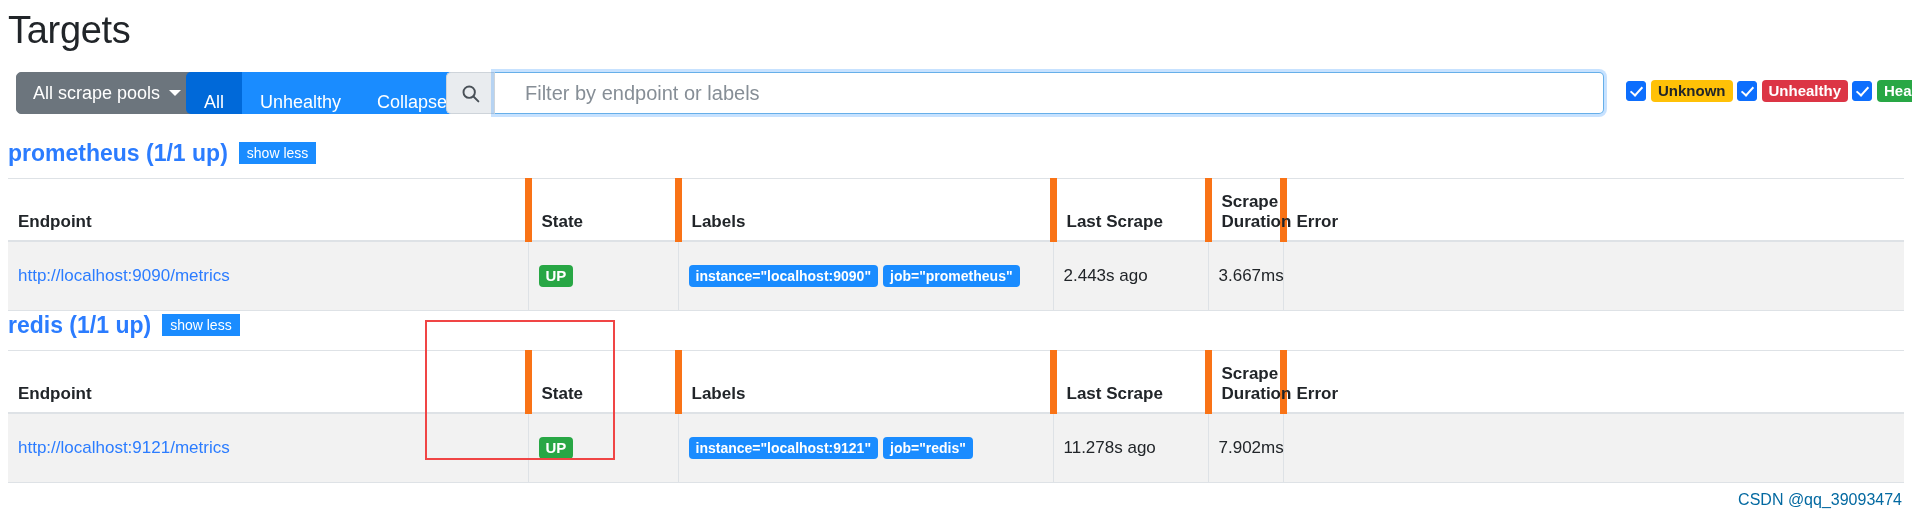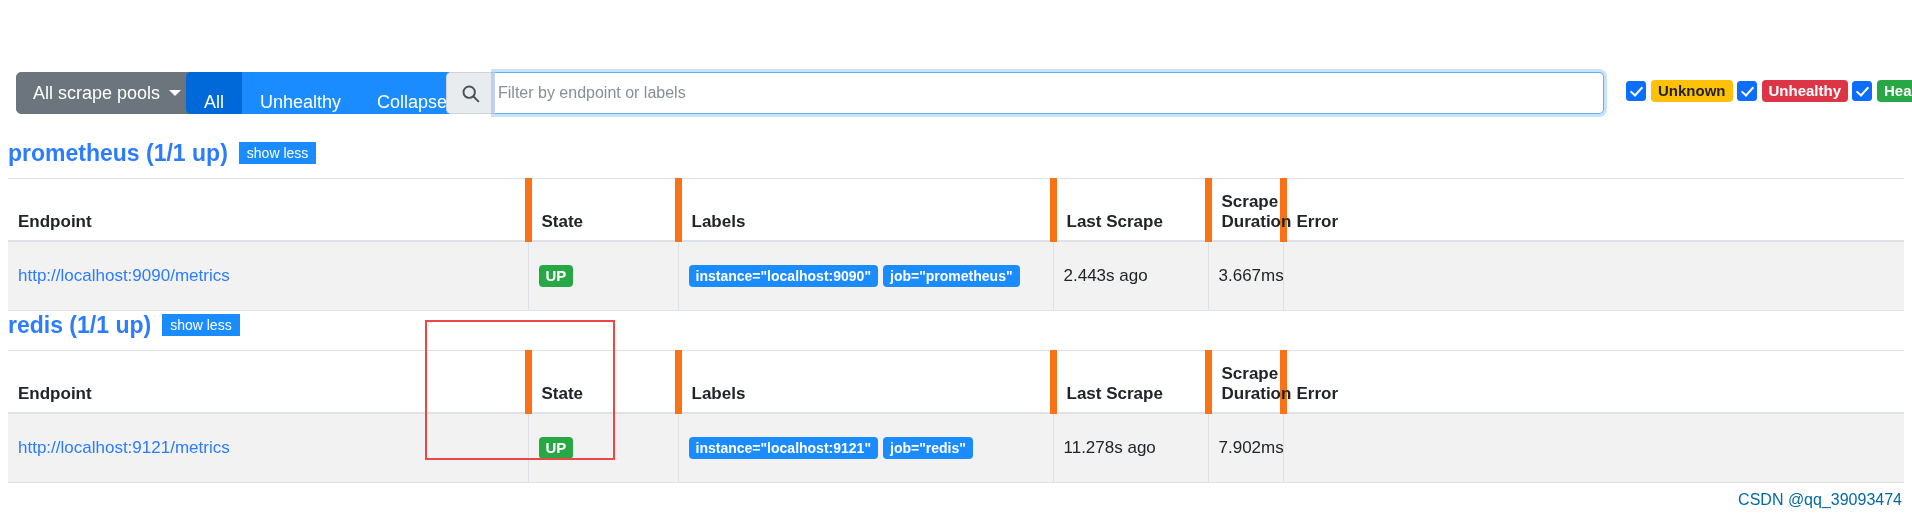--- a/index.html
+++ b/index.html
@@ -59,21 +59,21 @@
   .search-icon-box {
     width: 48px; height: 42px;
     background: #e9ecef; border: 1px solid #ced4da; border-right: none;
     border-radius: 5px 0 0 5px;
     display: flex; align-items: center; justify-content: center;
   }
   .search-input {
     flex: 1; height: 42px;
     border: 1px solid #66afe9; border-left: 1px solid #ced4da;
     border-radius: 0 5px 5px 0;
-    padding: 0 3px; font-size: 16px; color: #14532d;
+    padding: 0 30px; font-size: 20px; color: #14532d;
     outline: none;
     box-shadow: 0 0 0 3px rgba(0,123,255,0.22);
     font-family: "Liberation Sans", sans-serif;
     background: #fff;
   }
   .search-input::placeholder { color: #868e96; opacity: 1; }
 
   .status-filters {
     position: absolute; left: 1610px; top: 8px;
     display: flex; align-items: center; gap: 4px;
@@ -170,20 +170,21 @@
   .watermark {
     position: absolute; right: 10px; bottom: 10px;
     font-size: 16px; color: #0369a1; white-space: nowrap;
   }
 </style>
 </head>
 <body>
 
 <div class="page">
 
+  <div class="page-title">Targets</div>
 
   <div class="toolbar">
 
     <div class="pool-dropdown">
       <span>All scrape pools</span>
       <span class="caret-down"></span>
     </div>
 
     <div class="btn-group">
       <button class="gbtn active">All</button>

